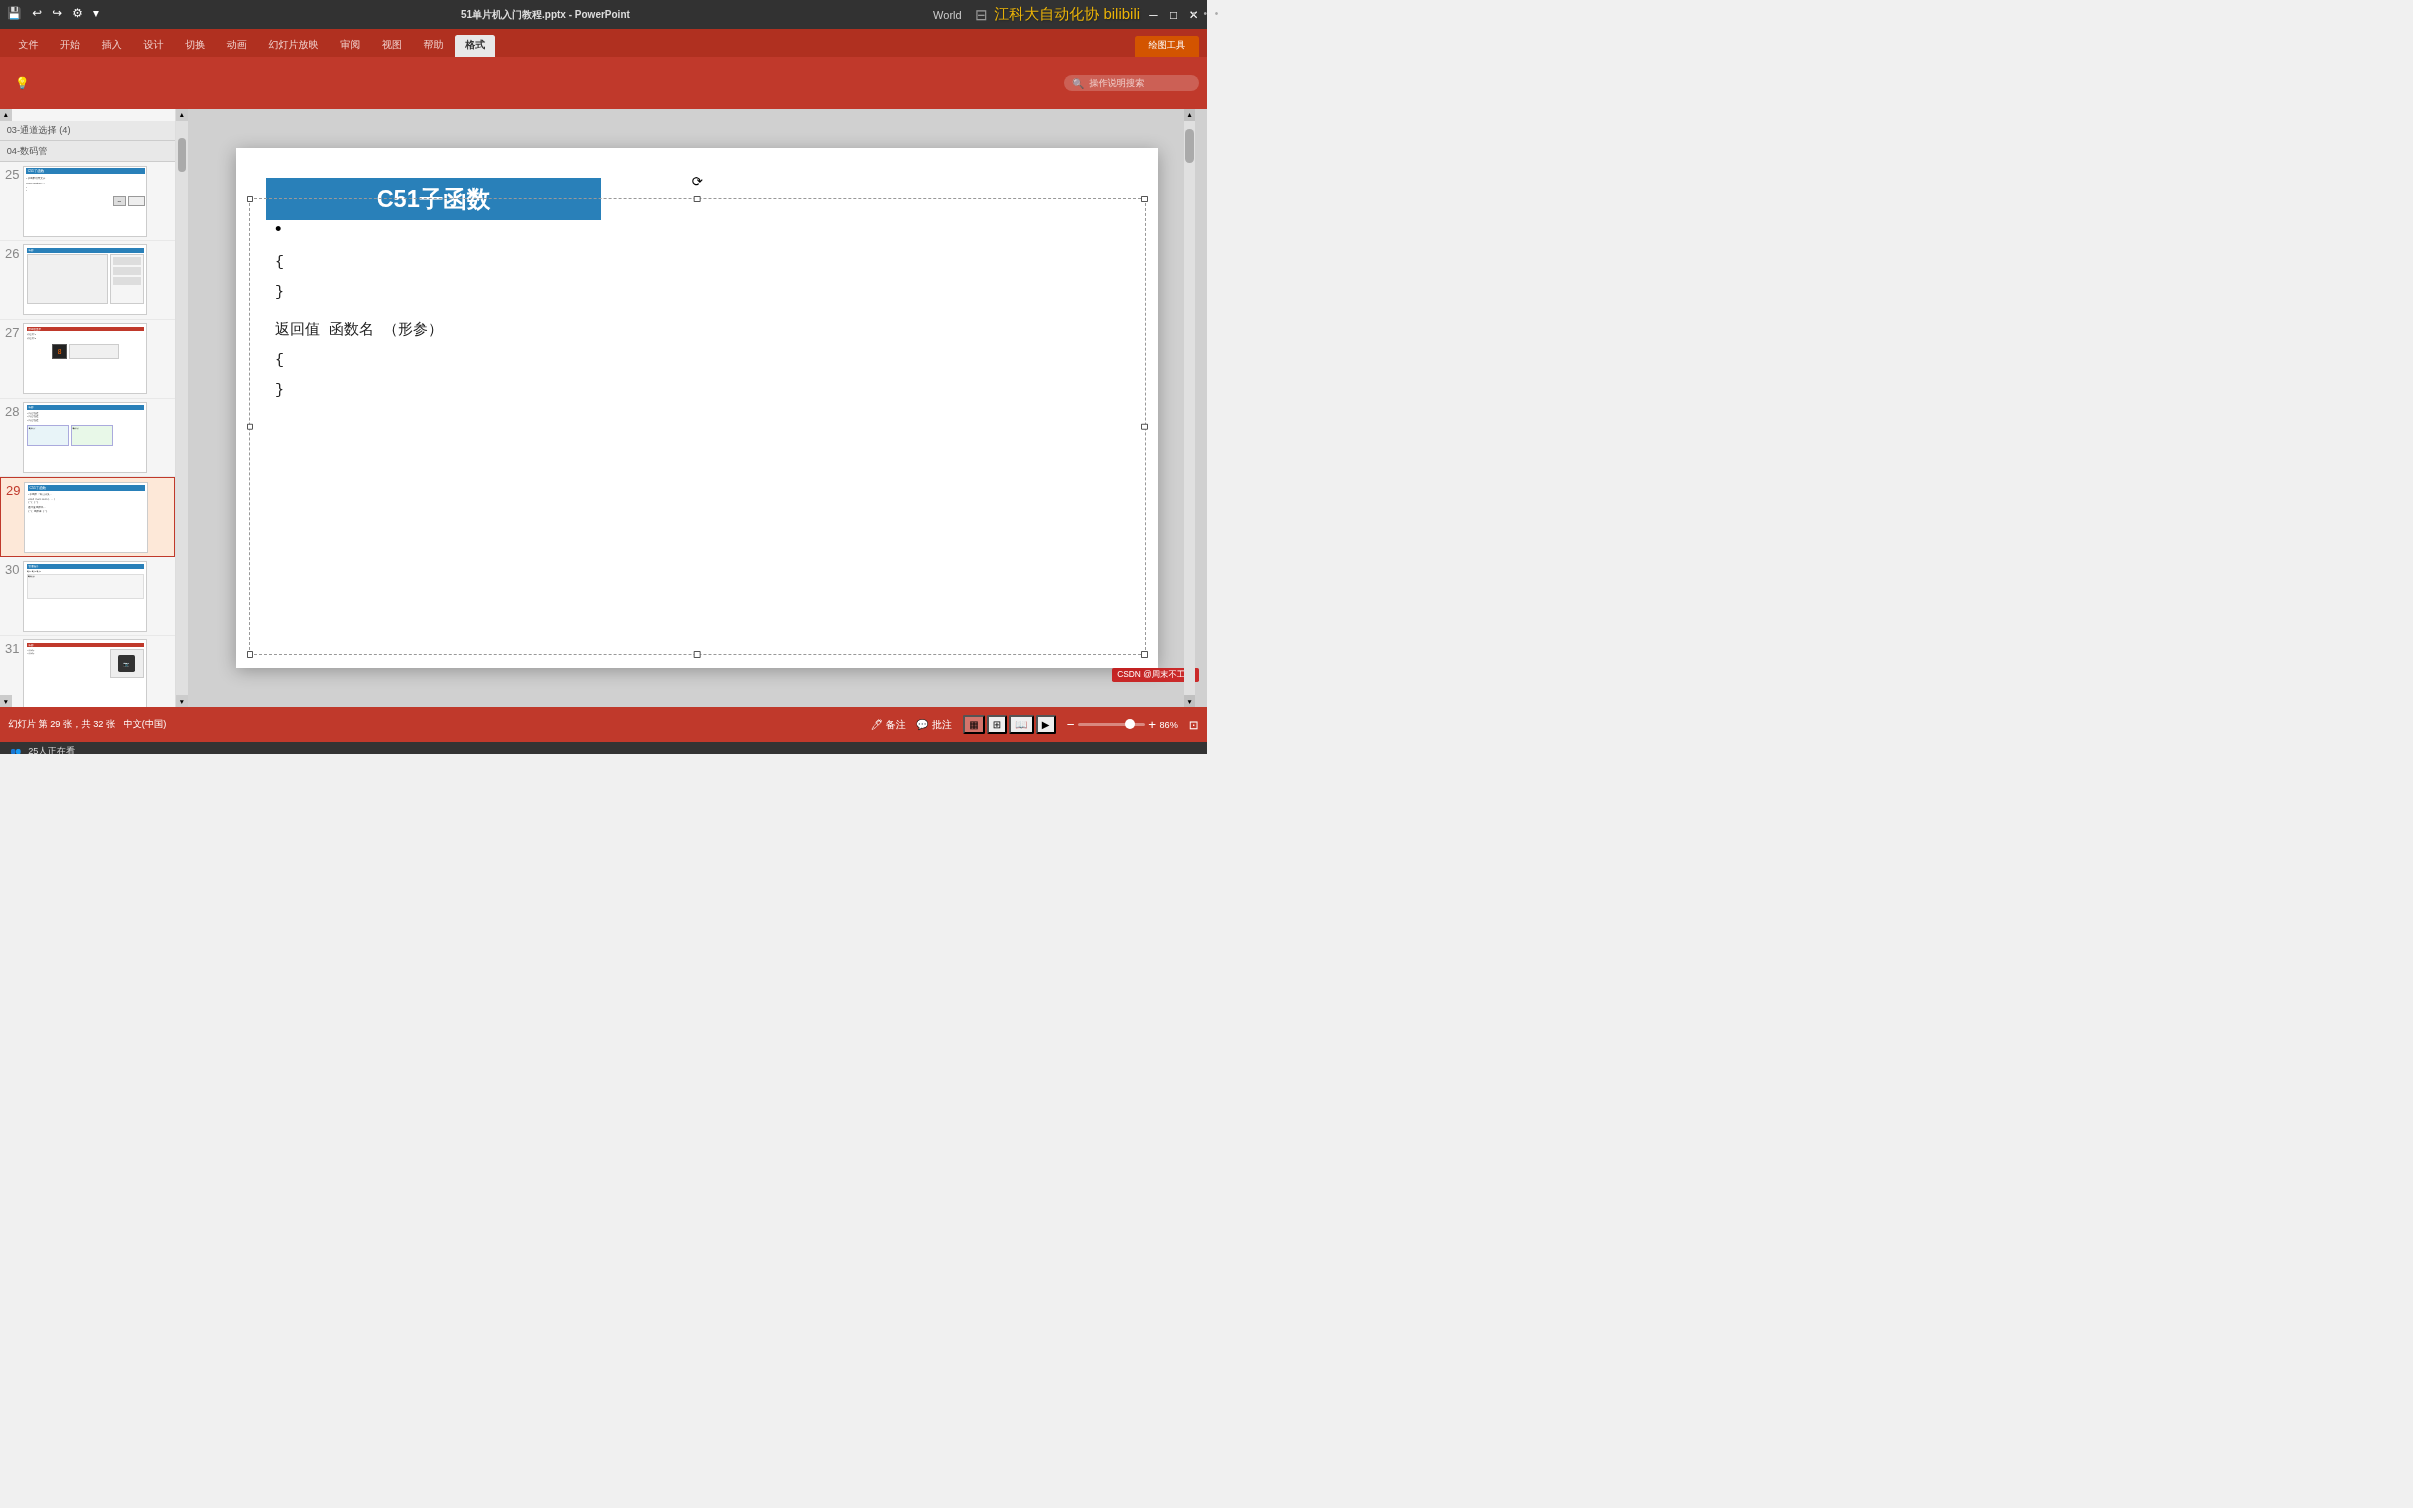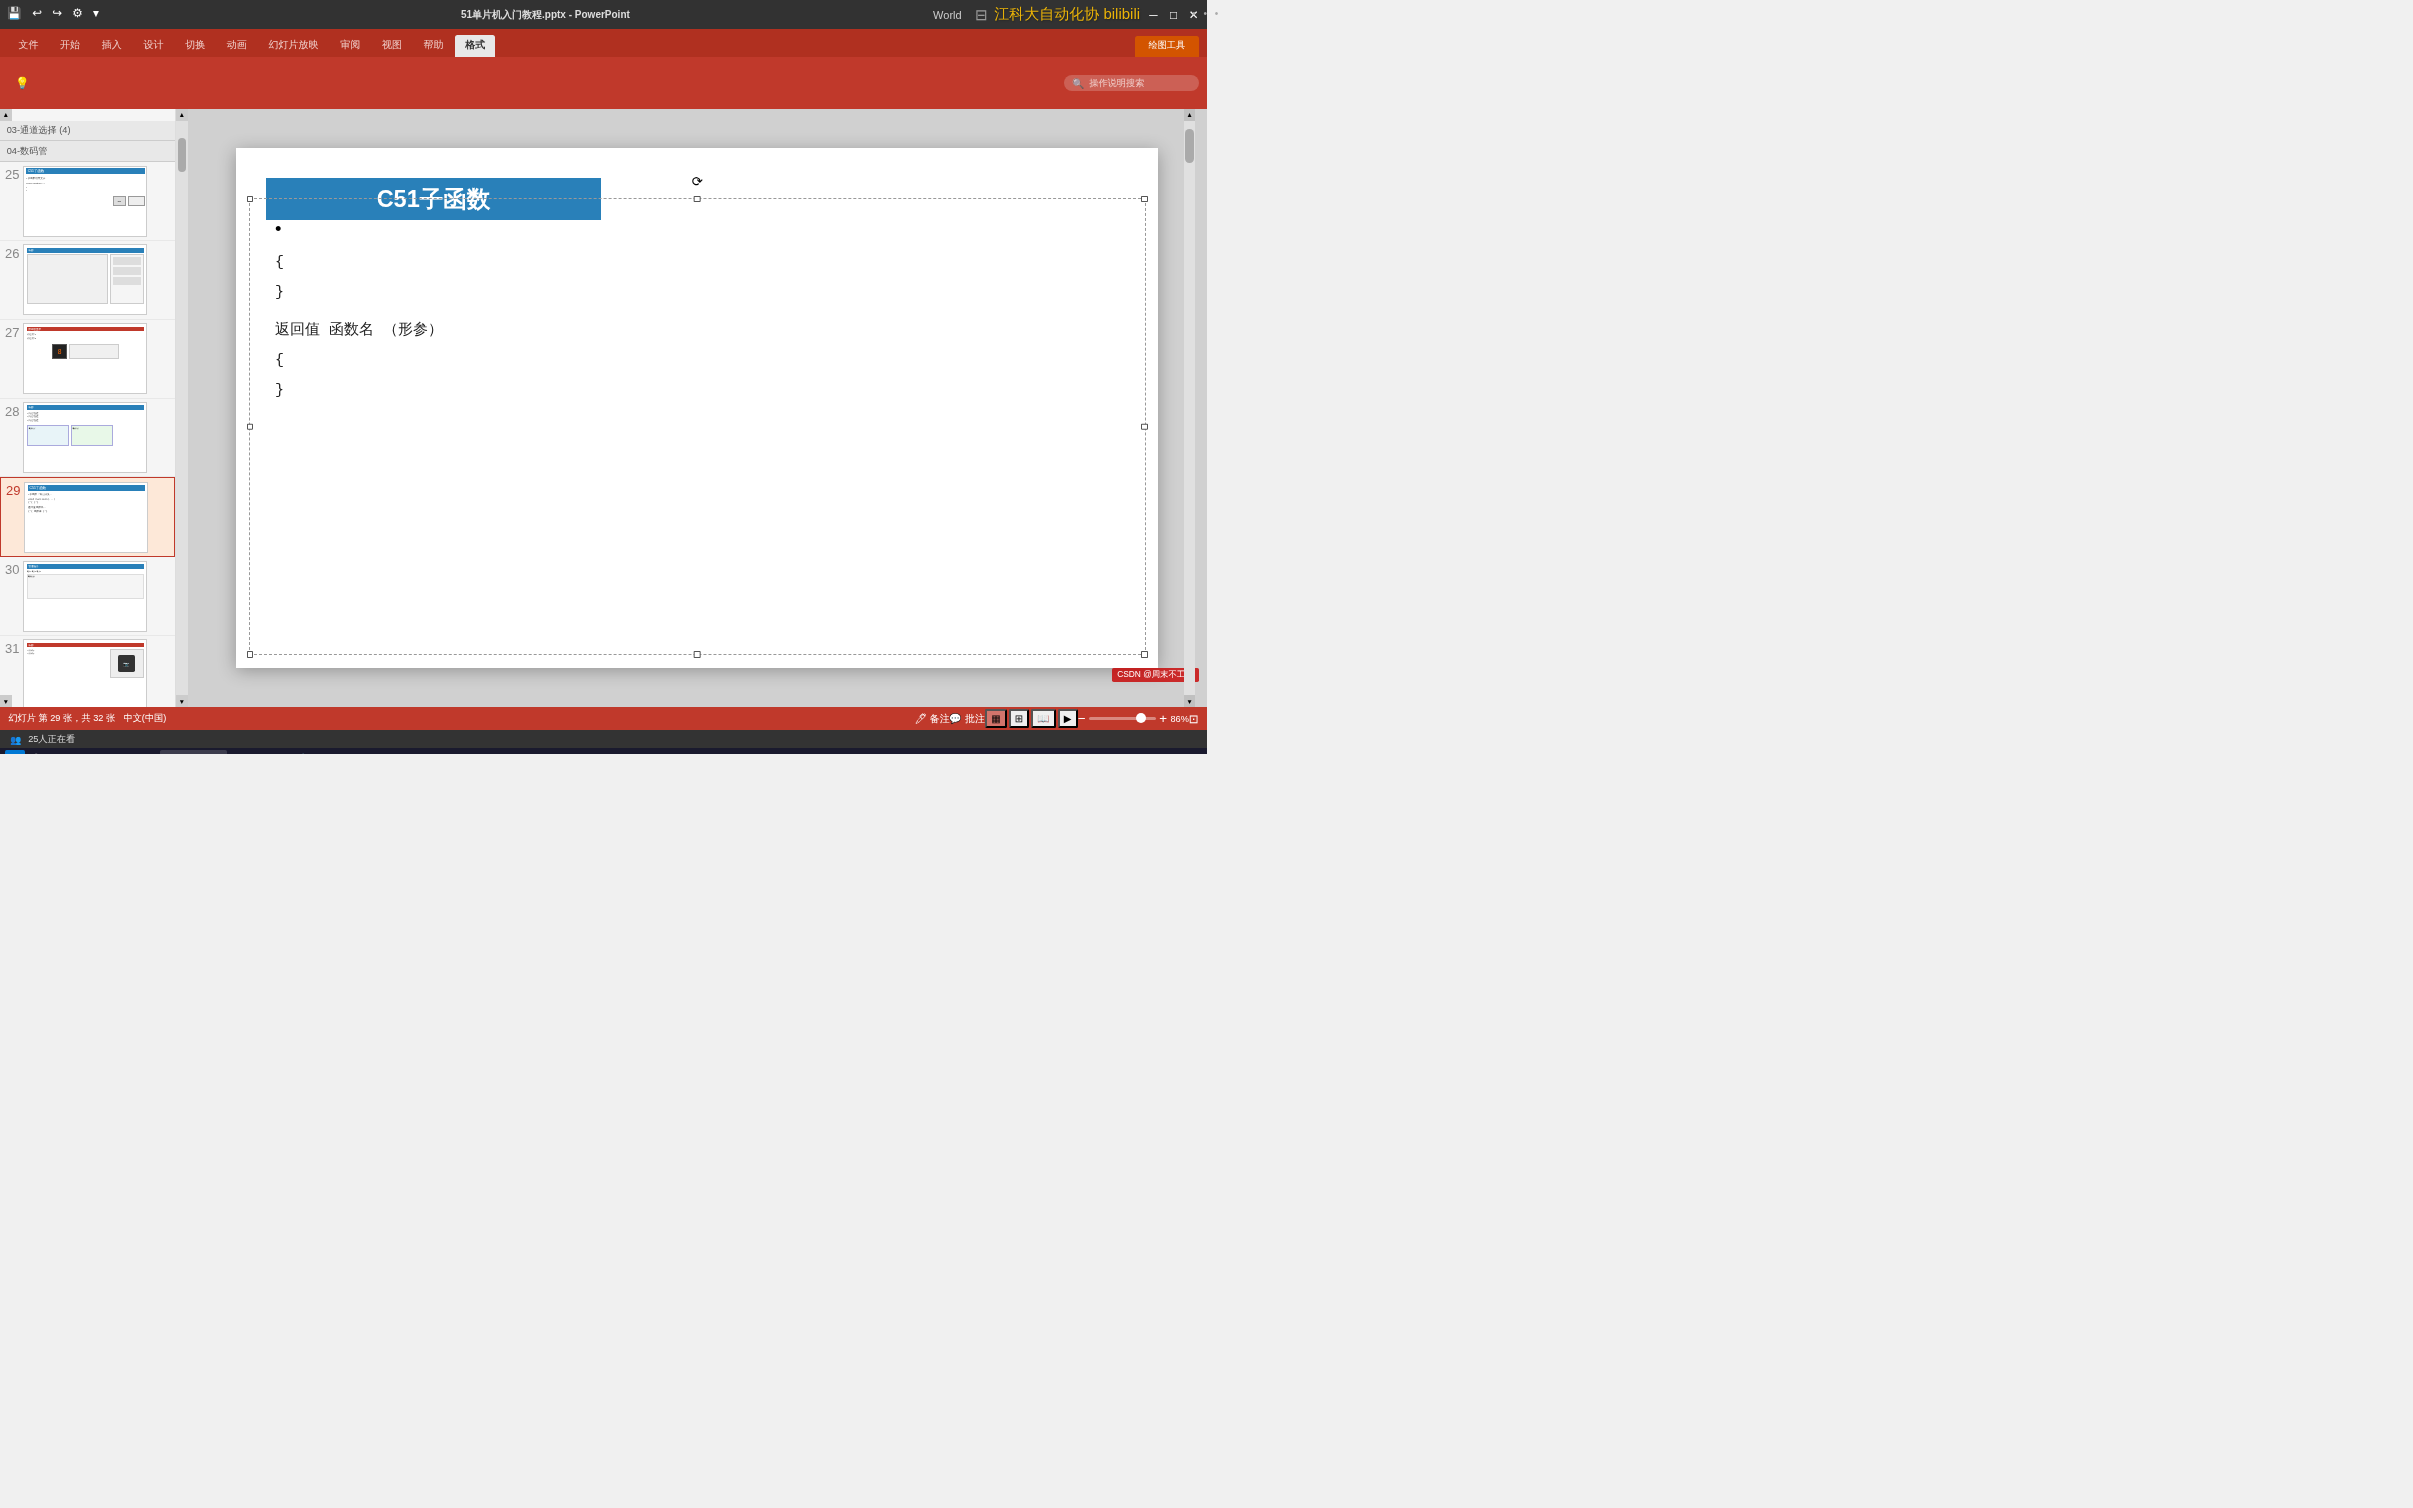--- a/index.html
+++ b/index.html
@@ -247,34 +247,34 @@
     .code-block {
       font-family: 'Courier New', Courier, monospace;
       font-size: 15px;
       line-height: 2;
       color: #222;
       margin-top: 8.4px;
     }
 
     
     .status-bar {
-      height: 23px;
+      height: 35px;
       background: #c0392b;
       display: flex;
       align-items: center;
       padding: 0 8.4px;
       color: white;
       font-size: 9.2px;
       gap: 8.4px;
     }
     .status-right {
       margin-left: auto;
       display: flex;
       align-items: center;
-      gap: 0;
+      gap: 11px;
     }
     .view-btn {
       padding: 1.7px 4.2px;
       cursor: pointer;
       border-radius: 1.7px;
       font-size: 10px;
     }
     .view-btn.active { background: rgba(255,255,255,0.3); }
     .zoom-bar {
       display: flex;

